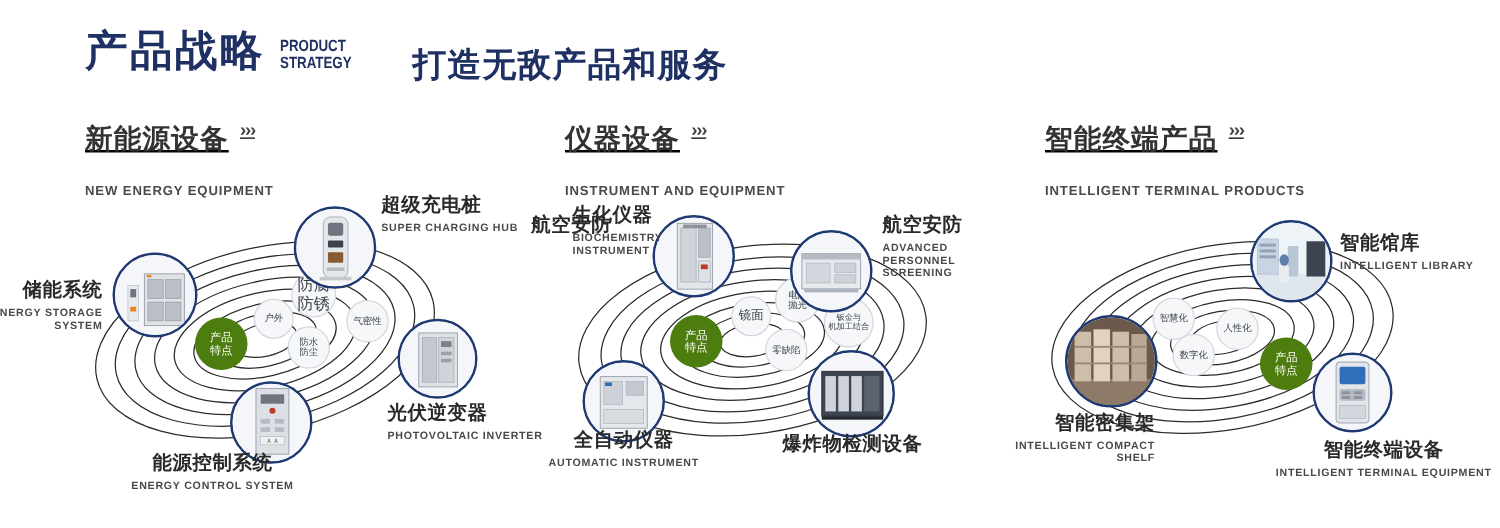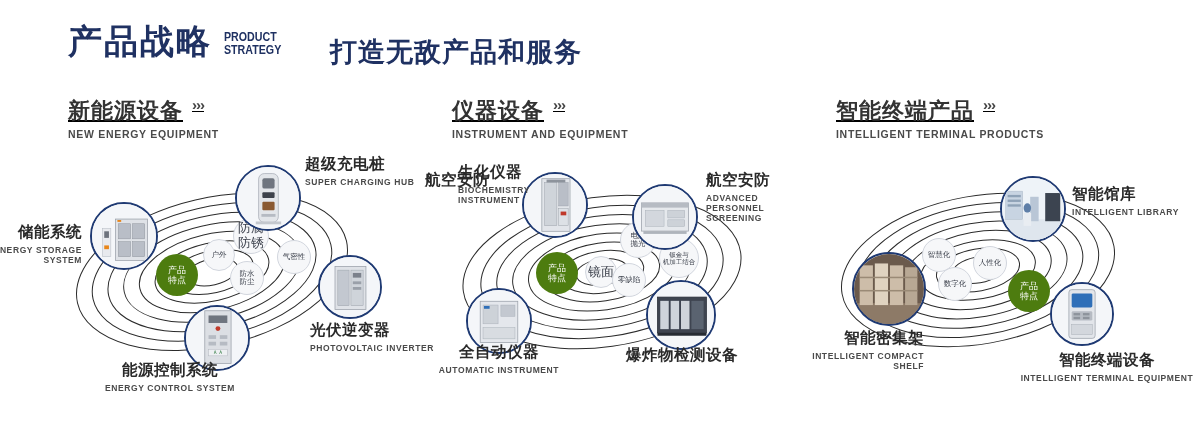--- a/index.html
+++ b/index.html
@@ -25,21 +25,21 @@
   .hdr-sub{
     position:absolute;left:330px;top:34px;
     font-size:27px;font-weight:bold;color:#1f3162;letter-spacing:1px;
   }
 
   
   .sec{position:absolute;}
   .sec .row{display:flex;align-items:flex-start;text-decoration:underline;}
   .sec .cn{font-size:22px;font-weight:bold;color:#333333;letter-spacing:1px;}
   .sec .arrows{margin-left:9px;color:#444;font-size:15px;letter-spacing:-1px;font-weight:bold;}
-  .sec .en{margin-top:2px;font-size:10.5px;font-weight:bold;color:#4a4a4a;letter-spacing:.7px;}
+  .sec .en{margin-top:21px;font-size:10.5px;font-weight:bold;color:#4a4a4a;letter-spacing:.7px;}
 
   
   .cluster{position:absolute;}
 
   .rings{position:absolute;left:0;top:0;}
 
   
   .pcircle{
     position:absolute;border-radius:50%;
     border:2px solid #1f3a73;background:#f2f4f8;
@@ -217,21 +217,21 @@
         <ellipse cx="178" cy="112" rx="140" ry="75" transform="rotate(-8 178 112)"></ellipse>
       </g>
     </svg>
 
     <div class="fbub main" style="left:112px;top:92px;width:42px;height:42px;font-size:9px;">
       <div>
         <div>产品</div>
         <div>特点</div>
       </div>
     </div>
-    <div class="fbub" style="left:161px;top:96px;width:32px;height:32px;font-size:13px;white-space:pre-line;">镜面</div>
+    <div class="fbub" style="left:161px;top:77px;width:32px;height:32px;font-size:10px;white-space:pre-line;">镜面</div>
     <div class="fbub" style="left:196px;top:62px;width:36px;height:36px;font-size:7.5px;white-space:pre-line;">电解
 抛光</div>
     <div class="fbub" style="left:235px;top:78px;width:40px;height:40px;font-size:6.5px;white-space:pre-line;">钣金与
 机加工结合</div>
     <div class="fbub" style="left:188px;top:103px;width:34px;height:34px;font-size:7.5px;white-space:pre-line;">零缺陷</div>
 
     <div class="lbl right" style="left:-35px;top:10px;width:100px;">
       <div class="cn">航空安防</div>
     </div>
 

